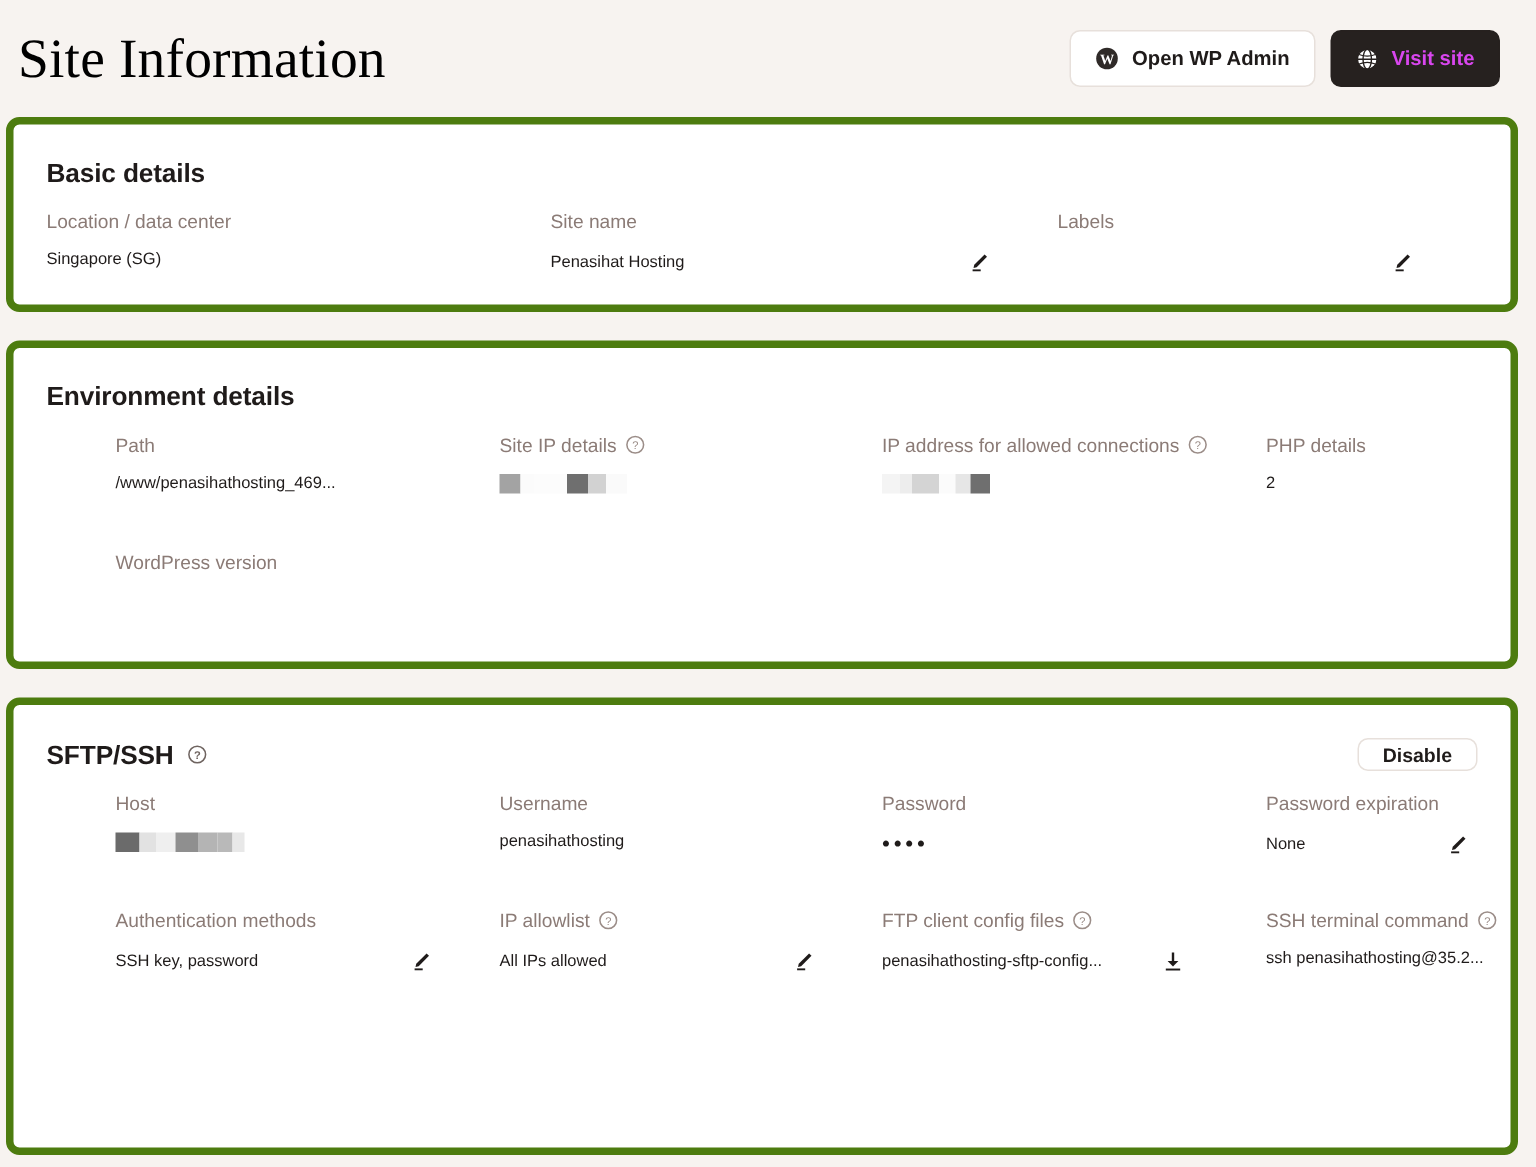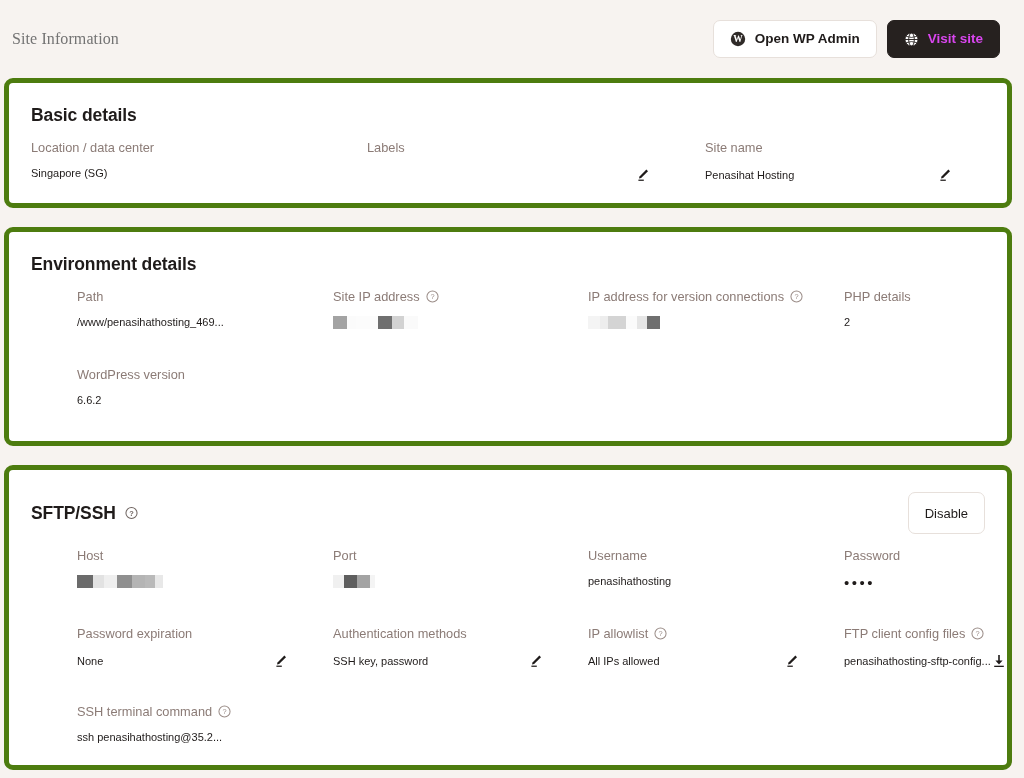--- a/index.html
+++ b/index.html
@@ -16,23 +16,23 @@
   .page-header {
     height: 78px;
     display: flex;
     align-items: center;
     justify-content: space-between;
     padding: 0 24px 0 12px;
     background: #f7f3f0;
   }
   .page-title {
     font-family: "Liberation Serif", serif;
-    font-size: 16px;
+    font-size: 37px;
     font-weight: 400;
-    color: #737373;
+    color: #000000;
     letter-spacing: 0.1px;
     white-space: nowrap;
   }
   .header-actions { display: flex; align-items: center; gap: 10px; }
 
   .btn {
     display: inline-flex;
     align-items: center;
     gap: 9px;
     height: 38px;
@@ -83,27 +83,27 @@
     gap: 9px;
     font-size: 17.5px;
     font-weight: 700;
     color: #1f1b1a;
     letter-spacing: -0.1px;
   }
   .btn-outline {
     display: inline-flex;
     align-items: center;
     justify-content: center;
-    height: 42px;
+    height: 22px;
     padding: 0 16px;
     border-radius: 7px;
     background: #ffffff;
     border: 1px solid #e7e0db;
     font-size: 13px;
-    font-weight: 400;
+    font-weight: 700;
     color: #1f1b1a;
     cursor: pointer;
     white-space: nowrap;
   }
 
   
   .grid { display: grid; gap: 12px; }
   .grid-basic {
     grid-template-columns: 324px 326px 1fr;
   }
@@ -200,39 +200,39 @@
 
       <div class="field">
         <div class="field-label">
           <span>Location / data center</span>
         </div>
         <div class="field-value">Singapore (SG)</div>
       </div>
 
       <div class="field">
         <div class="field-label">
+          <span>Site name</span>
+        </div>
+        <div class="value-row">
+          <span class="field-value">Penasihat Hosting</span>
+          <span class="icon icon-pencil">
+            <svg viewBox="0 0 16 16" width="16" height="16">
+              <path d="M11.4 2.6 L13 4.2 L6.1 11.1 L4 11.6 L4.5 9.5 Z" fill="#1f1b1a"></path>
+              <rect x="3.4" y="12.6" width="5.4" height="1.25" fill="#1f1b1a"></rect>
+            </svg>
+          </span>
+        </div>
+      </div>
+
+      <div class="field">
+        <div class="field-label">
           <span>Labels</span>
         </div>
         <div class="value-row wide">
           <span class="field-value"></span>
-          <span class="icon icon-pencil">
-            <svg viewBox="0 0 16 16" width="16" height="16">
-              <path d="M11.4 2.6 L13 4.2 L6.1 11.1 L4 11.6 L4.5 9.5 Z" fill="#1f1b1a"></path>
-              <rect x="3.4" y="12.6" width="5.4" height="1.25" fill="#1f1b1a"></rect>
-            </svg>
-          </span>
-        </div>
-      </div>
-
-      <div class="field">
-        <div class="field-label">
-          <span>Site name</span>
-        </div>
-        <div class="value-row">
-          <span class="field-value">Penasihat Hosting</span>
           <span class="icon icon-pencil">
             <svg viewBox="0 0 16 16" width="16" height="16">
               <path d="M11.4 2.6 L13 4.2 L6.1 11.1 L4 11.6 L4.5 9.5 Z" fill="#1f1b1a"></path>
               <rect x="3.4" y="12.6" width="5.4" height="1.25" fill="#1f1b1a"></rect>
             </svg>
           </span>
         </div>
       </div>
 
     </div>
@@ -249,21 +249,21 @@
 
       <div class="field">
         <div class="field-label">
           <span>Path</span>
         </div>
         <div class="field-value">/www/penasihathosting_469...</div>
       </div>
 
       <div class="field">
         <div class="field-label">
-          <span>Site IP address</span>
+          <span>Site IP details</span>
           <span class="icon icon-help">
             <svg viewBox="0 0 14 14" width="13" height="13">
               <circle cx="7" cy="7" r="6" fill="none" stroke="#9b8d88" stroke-width="1.1"></circle>
               <text x="7" y="10.2" text-anchor="middle" font-family="Liberation Sans, sans-serif" font-size="8" fill="#9b8d88">?</text>
             </svg>
           </span>
         </div>
         <div class="field-value">
           <span class="redacted">
             <span style="width:14px;background:#a3a3a3;"></span>
@@ -271,21 +271,21 @@
             <span style="width:22px;background:#fcfcfc;"></span>
             <span style="width:14px;background:#6f6f6f;"></span>
             <span style="width:12px;background:#d2d2d2;"></span>
             <span style="width:14px;background:#fafafa;"></span>
           </span>
         </div>
       </div>
 
       <div class="field">
         <div class="field-label">
-          <span>IP address for version connections</span>
+          <span>IP address for allowed connections</span>
           <span class="icon icon-help">
             <svg viewBox="0 0 14 14" width="13" height="13">
               <circle cx="7" cy="7" r="6" fill="none" stroke="#9b8d88" stroke-width="1.1"></circle>
               <text x="7" y="10.2" text-anchor="middle" font-family="Liberation Sans, sans-serif" font-size="8" fill="#9b8d88">?</text>
             </svg>
           </span>
         </div>
         <div class="field-value">
           <span class="redacted">
             <span style="width:12px;background:#f4f4f4;"></span>
@@ -303,21 +303,20 @@
           <span>PHP details</span>
         </div>
         <div class="field-value">2</div>
       </div>
 
 
       <div class="field">
         <div class="field-label">
           <span>WordPress version</span>
         </div>
-        <div class="field-value">6.6.2</div>
       </div>
 
       <div class="field"></div>
       <div class="field"></div>
 
     </div>
   </div>
 </div>
 
 <div class="card card-sftp">
@@ -347,33 +346,20 @@
             <span style="width:11px;background:#e2e2e2;"></span>
             <span style="width:13px;background:#efefef;"></span>
             <span style="width:15px;background:#8f8f8f;"></span>
             <span style="width:13px;background:#b4b4b4;"></span>
             <span style="width:10px;background:#b9b9b9;"></span>
             <span style="width:8px;background:#e8e8e8;"></span>
           </span>
         </div>
       </div>
 
-      <div class="field">
-        <div class="field-label">
-          <span>Port</span>
-        </div>
-        <div class="field-value">
-          <span class="redacted">
-            <span style="width:11px;background:#f0f0f0;"></span>
-            <span style="width:13px;background:#5e5e5e;"></span>
-            <span style="width:13px;background:#a3a3a3;"></span>
-            <span style="width:5px;background:#f4f4f4;"></span>
-          </span>
-        </div>
-      </div>
 
       <div class="field">
         <div class="field-label">
           <span>Username</span>
         </div>
         <div class="field-value">penasihathosting</div>
       </div>
 
       <div class="field">
         <div class="field-label">

